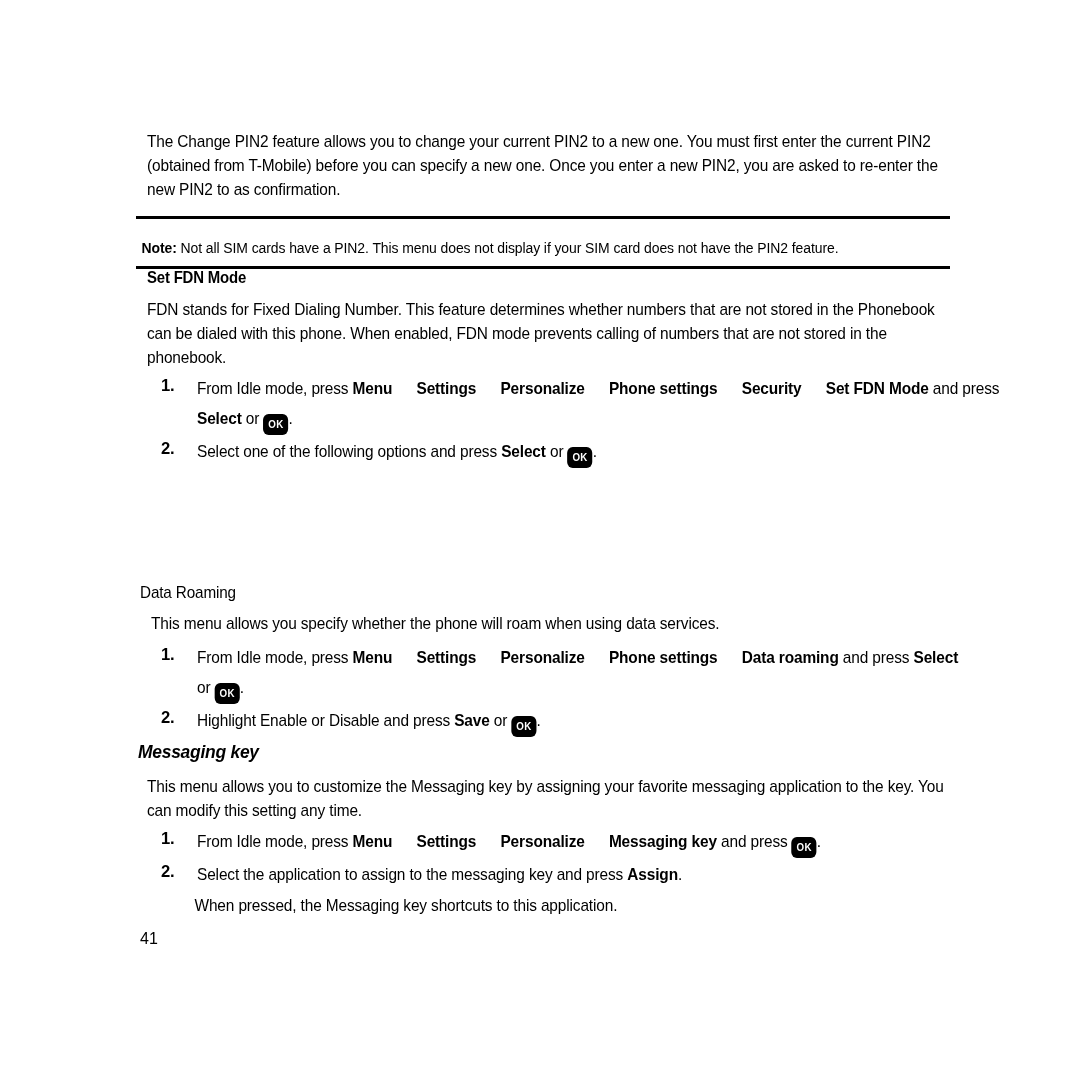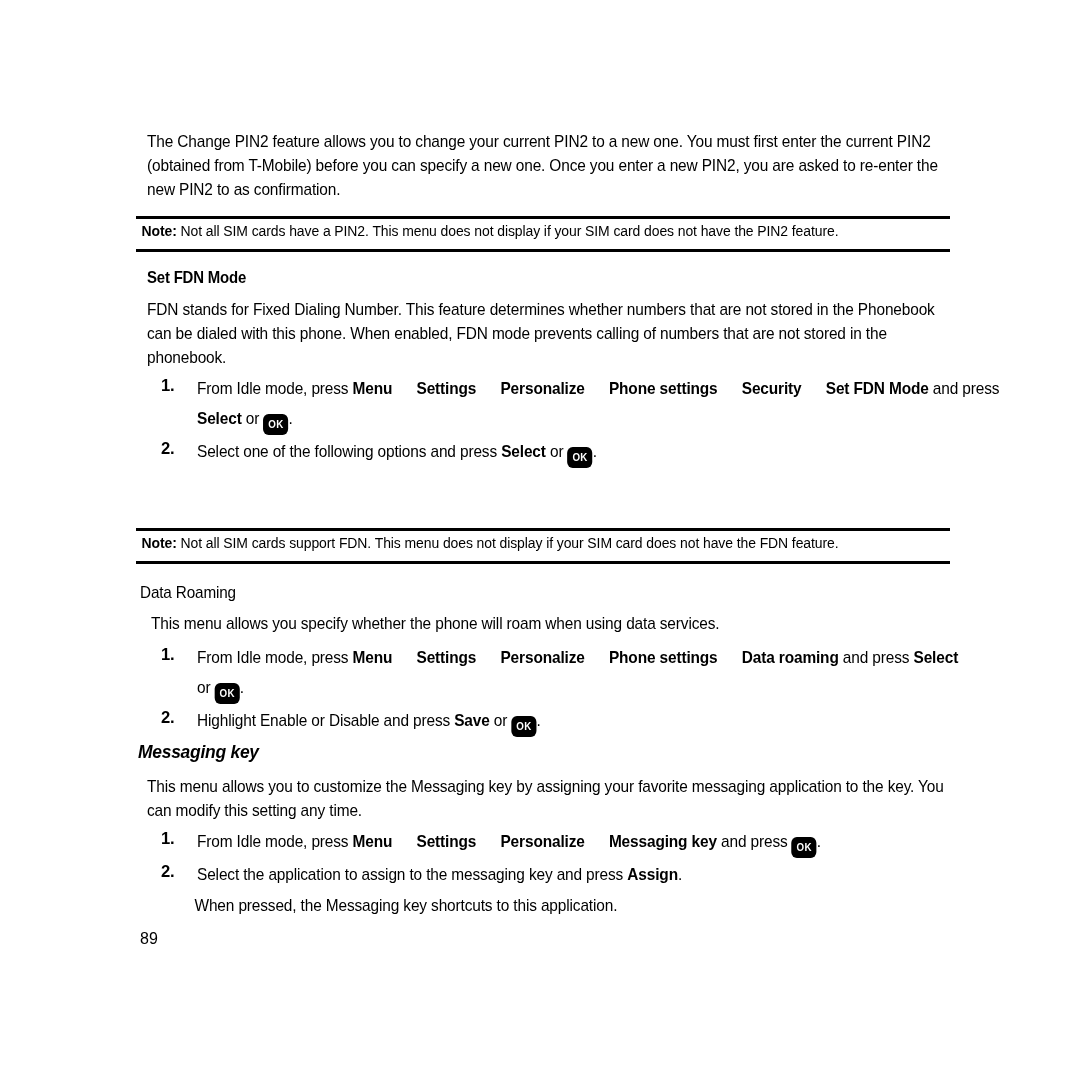--- a/index.html
+++ b/index.html
@@ -63,21 +63,21 @@
     width: 870px;
   }
 
   
   .note-box {
     position: absolute;
     left: 136px;
     width: 814px;
     border-top: 3px solid #000;
     border-bottom: 3px solid #000;
-    padding: 2px 0 8px 0;
+    padding: 19px 0 8px 0;
     box-sizing: content-box;
   }
   .note-box.note-1 { top: 216px; }
   .note-box.note-2 { top: 528px; }
 
   .note-text {
     font-size: 15.2px;
     line-height: 20px;
     letter-spacing: -0.1px;
     padding-left: 6px;
@@ -245,23 +245,20 @@
       <div class="step-body"><span>From Idle mode, press </span><span class="nav-term">Menu</span><span class="nav-gap"></span><span class="nav-term">Settings</span><span class="nav-gap"></span><span class="nav-term">Personalize</span><span class="nav-gap"></span><span class="nav-term">Phone settings</span><span class="nav-gap"></span><span class="nav-term">Security</span><span class="nav-gap"></span><span class="nav-term">Set FDN Mode</span><span> and press </span><b>Select</b><span> or </span><span class="okkey">OK</span><span>.</span></div>
     </div>
 
     <div class="step">
       <span class="step-num">2.</span>
       <div class="step-body"><span>Select one of the following options and press </span><b>Select</b><span> or </span><span class="okkey">OK</span><span>.</span></div>
     </div>
   </div>
 
 
-  <div class="note-box note-2">
-    <div class="note-text"><span class="note-label">Note:</span> <span>Not all SIM cards support FDN. This menu does not display if your SIM card does not have the FDN feature.</span></div>
-  </div>
 
   <div class="h-plain h-dataroaming">Data Roaming</div>
 
   <div class="roam-para body-text">This menu allows you specify whether the phone will roam when using data services.</div>
 
   <div class="steps steps-roam">
     <div class="step">
       <span class="step-num">1.</span>
       <div class="step-body"><span>From Idle mode, press </span><span class="nav-term">Menu</span><span class="nav-gap"></span><span class="nav-term">Settings</span><span class="nav-gap"></span><span class="nav-term">Personalize</span><span class="nav-gap"></span><span class="nav-term">Phone settings</span><span class="nav-gap"></span><span class="nav-term">Data roaming</span><span> and press </span><b>Select</b></div>
       <div class="step-body"><span>or </span><span class="okkey">OK</span><span>.</span></div>
@@ -284,15 +281,15 @@
     </div>
 
     <div class="step">
       <span class="step-num">2.</span>
       <div class="step-body"><span>Select the application to assign to the messaging key and press </span><b>Assign</b><span>.</span></div>
     </div>
 
     <div class="step-cont">When pressed, the Messaging key shortcuts to this application.</div>
   </div>
 
-  <div class="page-number">89</div>
+  <div class="page-number">41</div>
 
 </div>
 
 </body></html>

